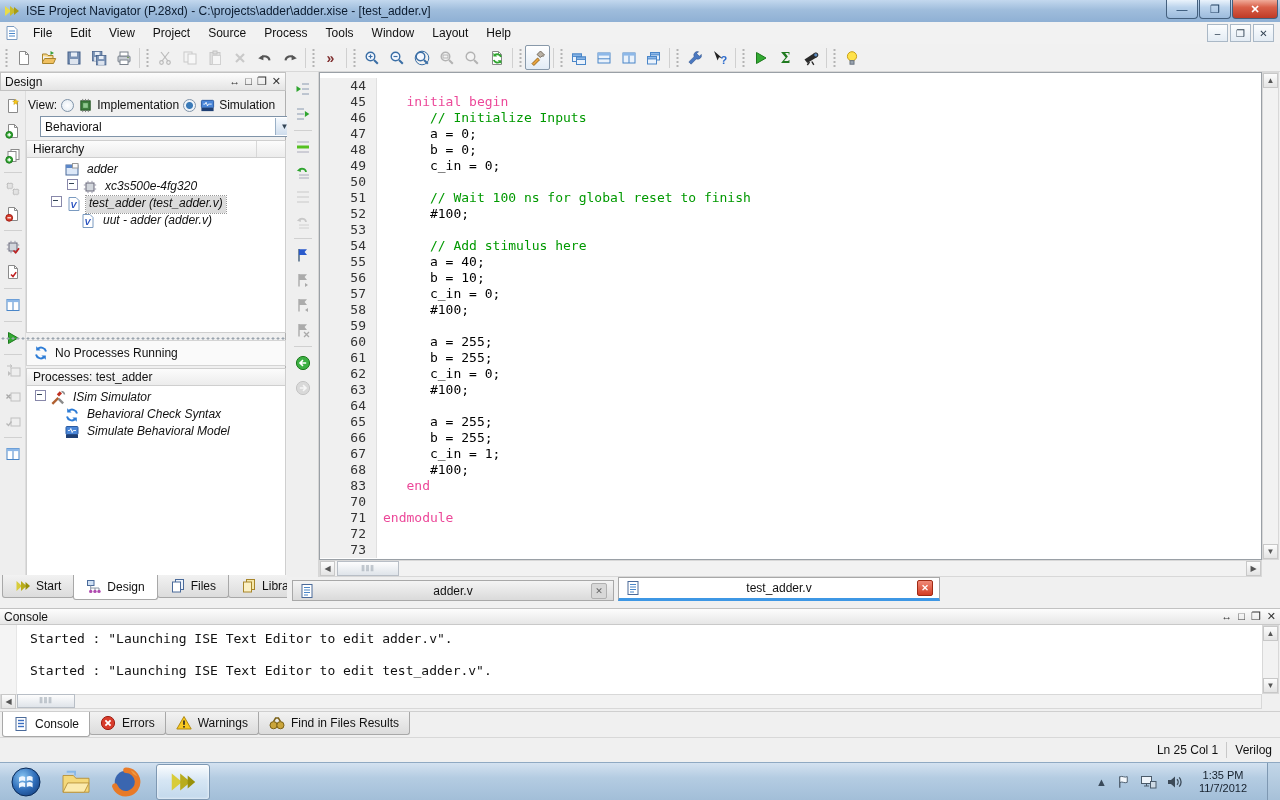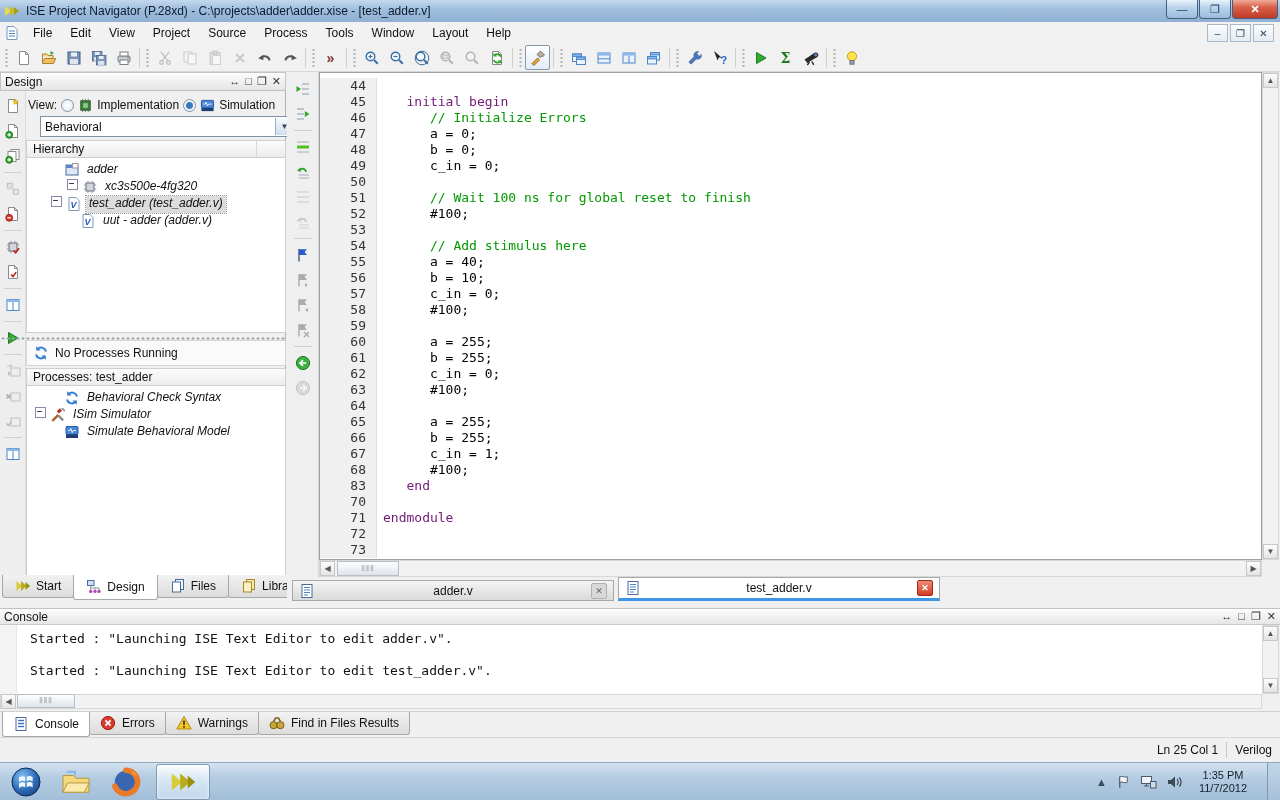--- a/index.html
+++ b/index.html
@@ -71,21 +71,21 @@
 
   
   #estrip{left:287px;top:72px;width:32px;height:529px;background:#efefef;border-right:1px solid #d6d6d6;display:flex;flex-direction:column;align-items:center;padding-top:6px;box-sizing:border-box;}
 
   
   #editor{left:319px;top:72px;width:943px;height:488px;background:#fff;border:1px solid #9aa0a6;box-sizing:border-box;overflow:hidden;}
   #code-lines{position:absolute;left:0;top:5px;width:100%;font-family:"DejaVu Sans Mono",monospace;font-size:13px;}
   .cl{height:16px;line-height:16px;display:flex;white-space:pre;}
   .ln{width:46px;flex:none;text-align:right;padding-right:10px;background:#f0f0f0;color:#333;border-right:1px solid #e0e0e0;}
   .cc{padding-left:6px;}
-  .t-k{color:#701a75;margin-top:42px;}
+  .t-k{color:#ec4899;margin-top:42px;}
   .t-c{color:#009900;}
   .t-p{color:#000;}
   #evsb{left:1262px;top:72px;width:17px;height:488px;background:#f2f2f2;border:1px solid #d8d8d8;box-sizing:border-box;}
   #ehsb{left:319px;top:560px;width:943px;height:17px;background:#f2f2f2;border:1px solid #d8d8d8;box-sizing:border-box;}
   .sbarrow{position:absolute;width:15px;height:15px;display:flex;align-items:center;justify-content:center;font-size:8px;color:#555;background:linear-gradient(#fcfcfc,#e4e4e4);border:1px solid #c8c8c8;box-sizing:border-box;}
   .sbthumb{position:absolute;background:linear-gradient(#fdfdfd,#dfe4ea);border:1px solid #b8bec6;box-sizing:border-box;display:flex;align-items:center;justify-content:center;color:#98a2ac;font-size:8px;letter-spacing:1px;}
 
   
   #edit-tabs{left:287px;top:577px;width:933px;height:24px;background:#f0f0f0;display:flex;align-items:flex-end;padding-left:5px;box-sizing:border-box;}
   .etab{width:322px;height:21px;display:flex;align-items:center;gap:6px;padding:0 6px;border:1px solid #a8a8a8;background:linear-gradient(#f4f4f4,#dadada);box-sizing:border-box;margin-right:4px;}
@@ -711,43 +711,43 @@
             <path d="M3 9.5A5 5 0 0 0 11.3 12" fill="none" stroke="#2d7cd6" stroke-width="2"></path>
             <path d="M12.8 14.8v-4.4H8.4z" fill="#2d7cd6"></path>
           </svg>
         </span>
       <span>No Processes Running</span>
     </div>
     <div class="abs" id="proc-head">
       <span>Processes: test_adder</span>
     </div>
     <div class="abs" id="proc-tree">
+        <div class="trow" style="padding-left: 8px;">
+          <span class="texp"></span>
+          <span class="ticon" style="width: 16px; height: 16px; display: flex; align-items: center; justify-content: center;">
+            <svg width="16" height="16" viewBox="0 0 16 16">
+              <path d="M1.5 13l6-6 1.7 1.7-6 6z" fill="#b06030"></path>
+              <path d="M6.8 4.2L9.8 1.2l2.2 2.2-3 3z" fill="#c03020"></path>
+              <path d="M9.5 8l4.5 4.5-1.7 1.7L7.8 9.7z" fill="#8a8a8a"></path>
+              <path d="M11.5 1.5a3.5 3.5 0 0 1 3 3" stroke="#8a8a8a" fill="none" stroke-width="1.4"></path>
+            </svg>
+          </span>
+          <span class="tlabel">ISim Simulator</span>
+        </div>
         <div class="trow" style="padding-left: 24px;">
           <span style="width: 13px; flex: 0 0 auto;"></span>
           <span class="ticon" style="width: 16px; height: 16px; display: flex; align-items: center; justify-content: center;">
             <svg width="16" height="16" viewBox="0 0 16 16">
               <path d="M13 6.5A5 5 0 0 0 4.7 4" fill="none" stroke="#2d7cd6" stroke-width="2"></path>
               <path d="M3.2 1.2v4.4h4.4z" fill="#2d7cd6"></path>
               <path d="M3 9.5A5 5 0 0 0 11.3 12" fill="none" stroke="#2d7cd6" stroke-width="2"></path>
               <path d="M12.8 14.8v-4.4H8.4z" fill="#2d7cd6"></path>
             </svg>
           </span>
           <span class="tlabel">Behavioral Check Syntax</span>
-        </div>
-        <div class="trow" style="padding-left: 8px;">
-          <span class="texp"></span>
-          <span class="ticon" style="width: 16px; height: 16px; display: flex; align-items: center; justify-content: center;">
-            <svg width="16" height="16" viewBox="0 0 16 16">
-              <path d="M1.5 13l6-6 1.7 1.7-6 6z" fill="#b06030"></path>
-              <path d="M6.8 4.2L9.8 1.2l2.2 2.2-3 3z" fill="#c03020"></path>
-              <path d="M9.5 8l4.5 4.5-1.7 1.7L7.8 9.7z" fill="#8a8a8a"></path>
-              <path d="M11.5 1.5a3.5 3.5 0 0 1 3 3" stroke="#8a8a8a" fill="none" stroke-width="1.4"></path>
-            </svg>
-          </span>
-          <span class="tlabel">ISim Simulator</span>
         </div>
         <div class="trow" style="padding-left: 24px;">
           <span style="width: 13px; flex: 0 0 auto;"></span>
           <span class="ticon" style="width: 16px; height: 16px; display: flex; align-items: center; justify-content: center;">
             <svg width="16" height="16" viewBox="0 0 16 16">
               <rect x="2" y="2.5" width="12" height="8" rx="1" fill="#4a86d8" stroke="#2a5aa0"></rect>
               <rect x="2" y="10.5" width="12" height="3.5" fill="#1e3f74"></rect>
               <path d="M4 6.5h1.8l1-2 1.4 4 1-2H12" stroke="#fff" fill="none" stroke-width="0.9"></path>
             </svg>
           </span>
@@ -923,21 +923,21 @@
             <path d="M4.8 8h5.6M8 5.2L11 8l-3 2.8" stroke="#fff" stroke-width="1.6" fill="none"></path>
           </svg>
         </span>
       </div>
     </div>
 
   <div class="abs" id="editor">
     <div id="code-lines">
         <div class="cl"><span class="ln">44</span><span class="cc"></span></div>
         <div class="cl"><span class="ln">45</span><span class="cc"><span class="t-k">   initial begin</span></span></div>
-        <div class="cl"><span class="ln">46</span><span class="cc"><span class="t-c">      // Initialize Errors</span></span></div>
+        <div class="cl"><span class="ln">46</span><span class="cc"><span class="t-c">      // Initialize Inputs</span></span></div>
         <div class="cl"><span class="ln">47</span><span class="cc"><span class="t-p">      a = 0;</span></span></div>
         <div class="cl"><span class="ln">48</span><span class="cc"><span class="t-p">      b = 0;</span></span></div>
         <div class="cl"><span class="ln">49</span><span class="cc"><span class="t-p">      c_in = 0;</span></span></div>
         <div class="cl"><span class="ln">50</span><span class="cc"></span></div>
         <div class="cl"><span class="ln">51</span><span class="cc"><span class="t-c">      // Wait 100 ns for global reset to finish</span></span></div>
         <div class="cl"><span class="ln">52</span><span class="cc"><span class="t-p">      #100;</span></span></div>
         <div class="cl"><span class="ln">53</span><span class="cc"></span></div>
         <div class="cl"><span class="ln">54</span><span class="cc"><span class="t-c">      // Add stimulus here</span></span></div>
         <div class="cl"><span class="ln">55</span><span class="cc"><span class="t-p">      a = 40;</span></span></div>
         <div class="cl"><span class="ln">56</span><span class="cc"><span class="t-p">      b = 10;</span></span></div>

